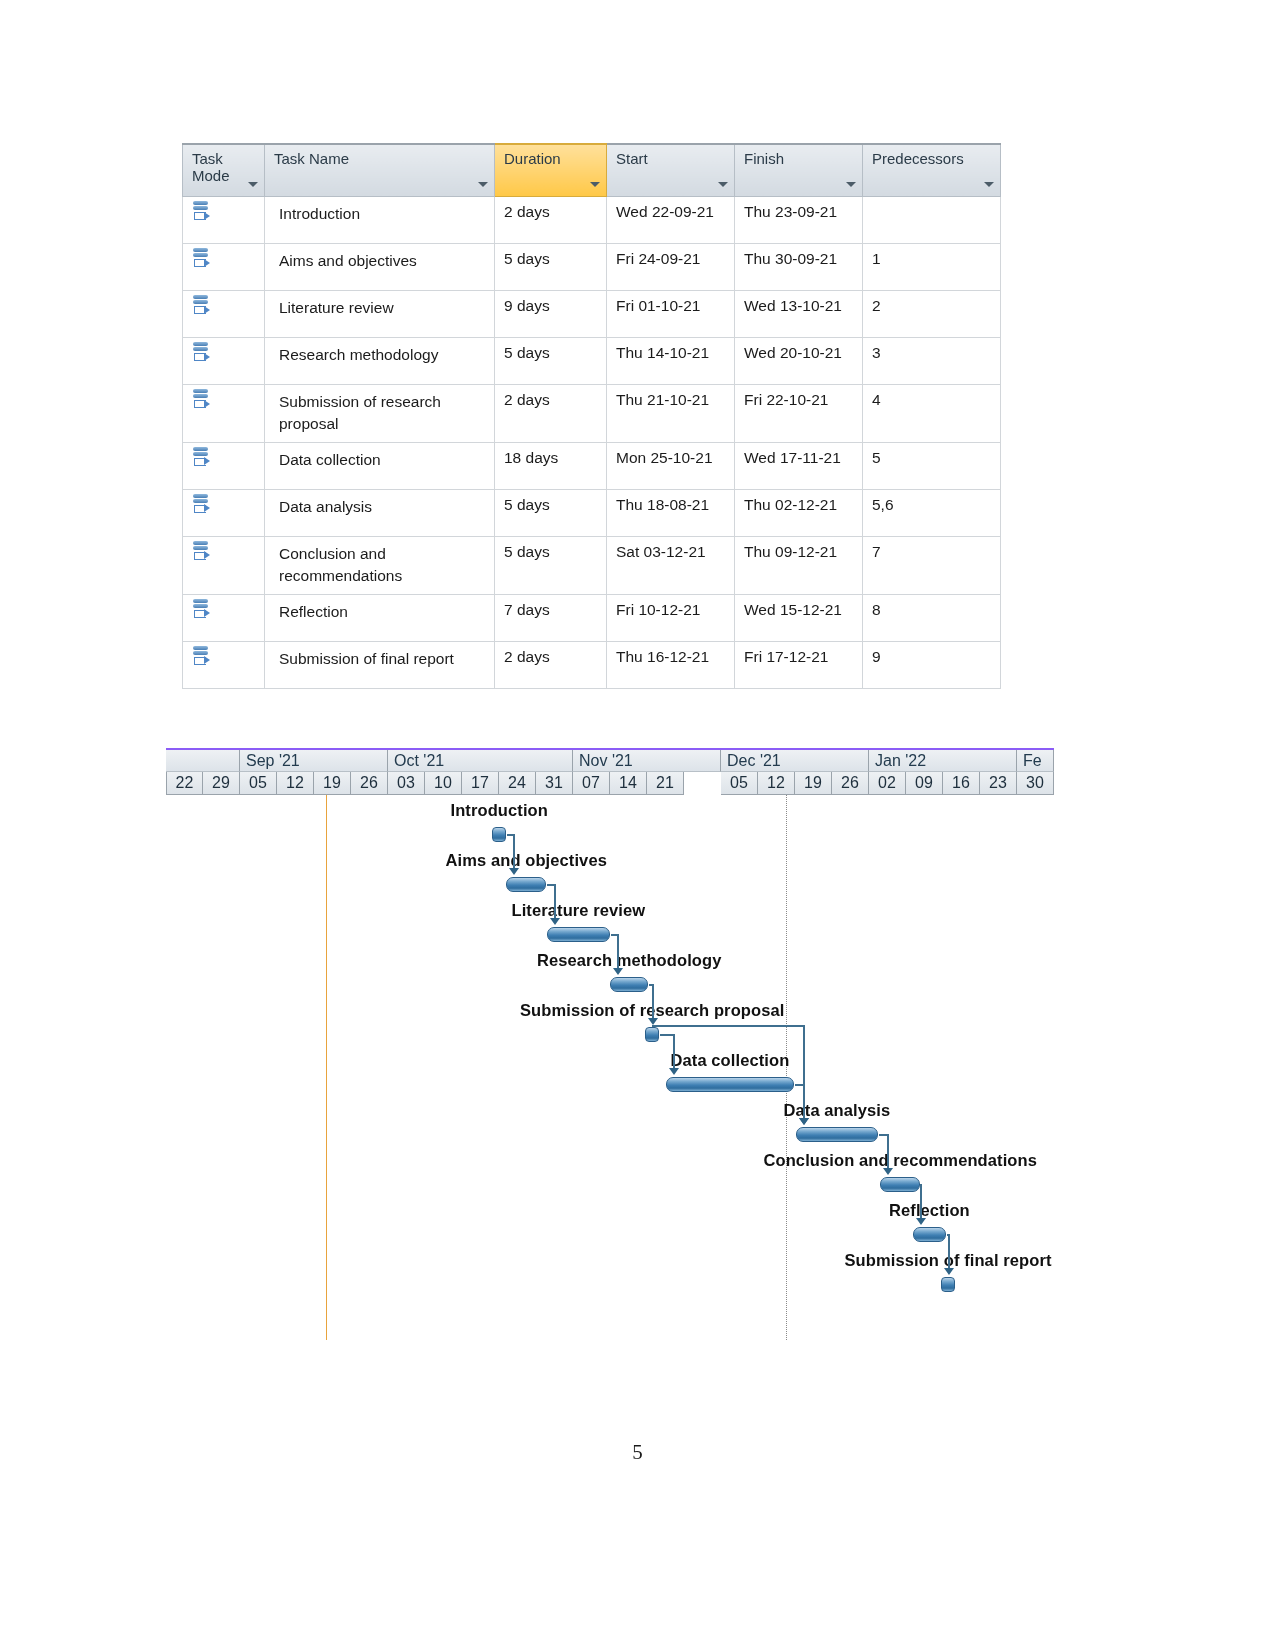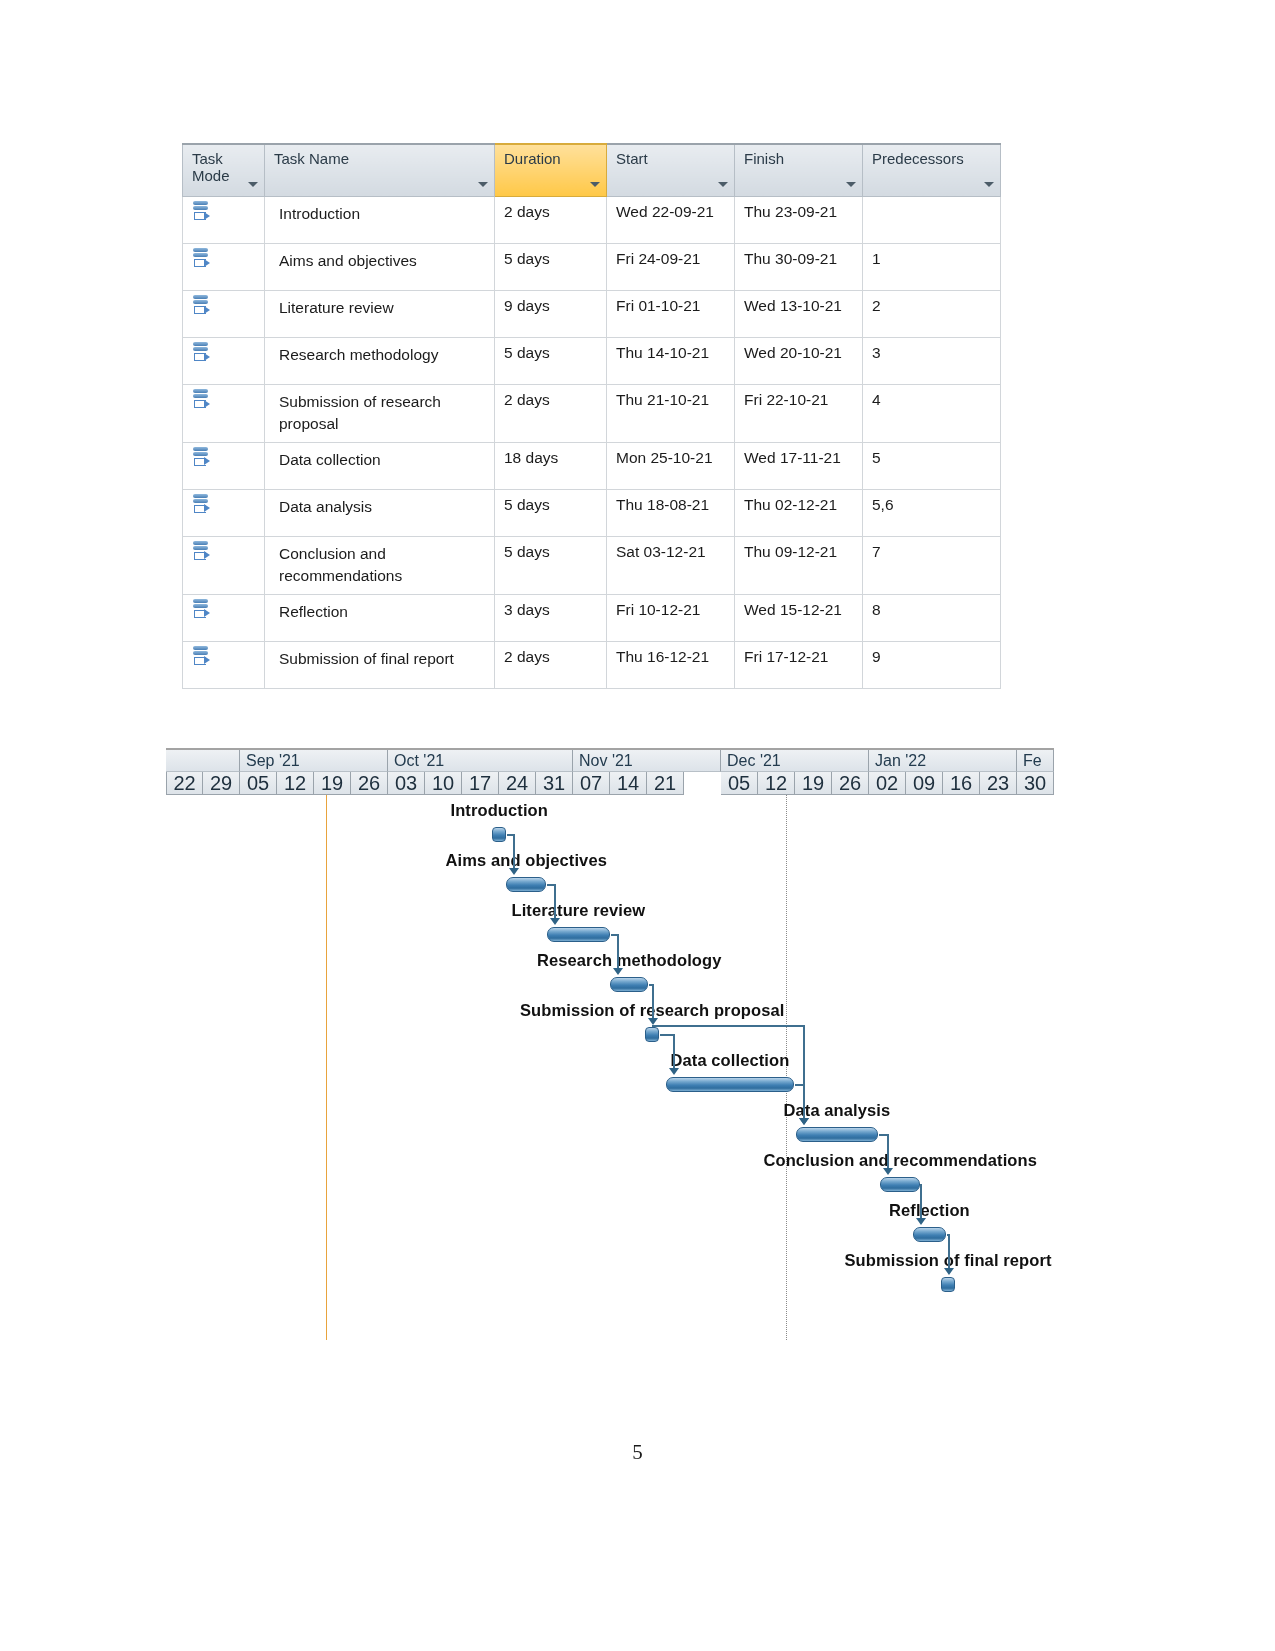--- a/index.html
+++ b/index.html
@@ -70,36 +70,36 @@
   .mode-icon .tip{position:absolute;left:12px;top:10.5px;width:0;height:0;
      border-top:4px solid transparent;border-bottom:4px solid transparent;
      border-left:6px solid #4f86c6;}
 
   
   #gantt{
     position:absolute;left:166px;top:748px;width:888px;height:550px;
     font-size:15px;color:#1b2b38;
   }
   #gantt-header{position:relative;height:45px;width:888px;
-    border-top:2px solid #a3a3a3;}
+    border-top:2px solid #8b5cf6;}
   .g-months{display:flex;height:22px;}
   .g-days{display:flex;height:23px;}
   .g-months .cell{
     background:linear-gradient(#eef1f4,#dde3e9);
     border-right:1px solid #9aa3ab;
     border-bottom:1px solid #b8c0c7;
     font-size:16px;color:#233b4e;
     padding-left:6px;line-height:21px;
     box-sizing:border-box;overflow:hidden;white-space:nowrap;
   }
   .g-days .cell{
     background:linear-gradient(#eef1f4,#dde3e9);
     border-right:1px solid #9aa3ab;
     border-bottom:1px solid #9aa3ab;
-    font-size:20px;color:#1e2f3d;
+    font-size:16px;color:#1e2f3d;
     text-align:center;line-height:22px;
     box-sizing:border-box;overflow:hidden;white-space:nowrap;
   }
   .g-days .cell.lead{border-left:1px solid #9aa3ab;}
   #gantt-body{position:relative;height:500px;width:888px;background:#fff;}
   .vline-today{position:absolute;top:0;width:1px;background:#e8a33d;}
   .vline-dot{position:absolute;top:0;width:0;border-left:1px dotted #8a8a8a;}
   .task-label{
     position:absolute;white-space:nowrap;
     font-weight:bold;font-size:16.5px;color:#111111;
@@ -289,21 +289,21 @@
         <tr>
           <td class="mode-cell">
             <span class="mode-icon">
               <span class="bar1"></span>
               <span class="bar2"></span>
               <span class="ar"></span>
               <span class="tip"></span>
             </span>
           </td>
           <td class="name-cell">Reflection</td>
-          <td>3 days</td>
+          <td>7 days</td>
           <td>Fri 10-12-21</td>
           <td>Wed 15-12-21</td>
           <td>8</td>
         </tr>
         <tr>
           <td class="mode-cell">
             <span class="mode-icon">
               <span class="bar1"></span>
               <span class="bar2"></span>
               <span class="ar"></span>

